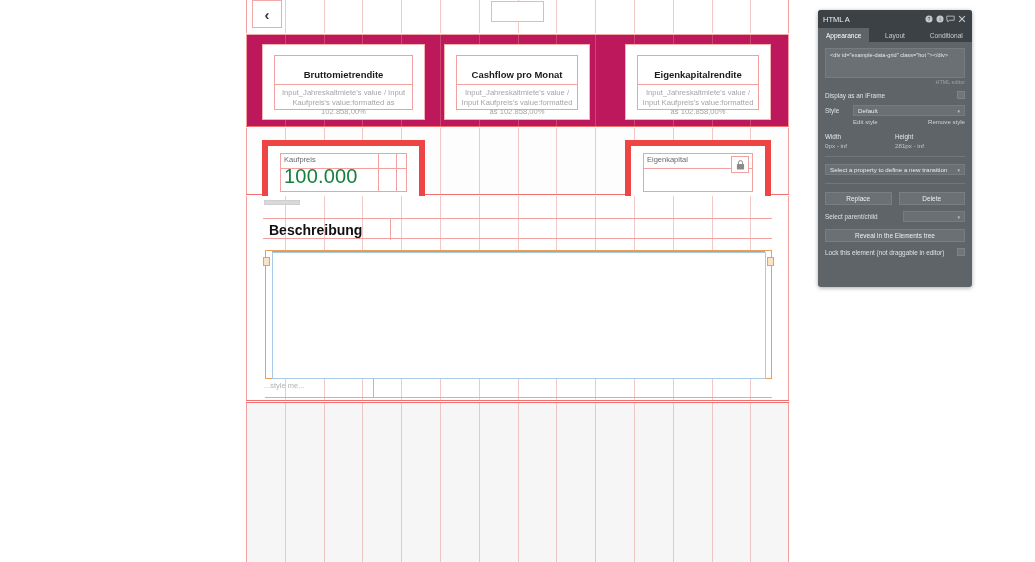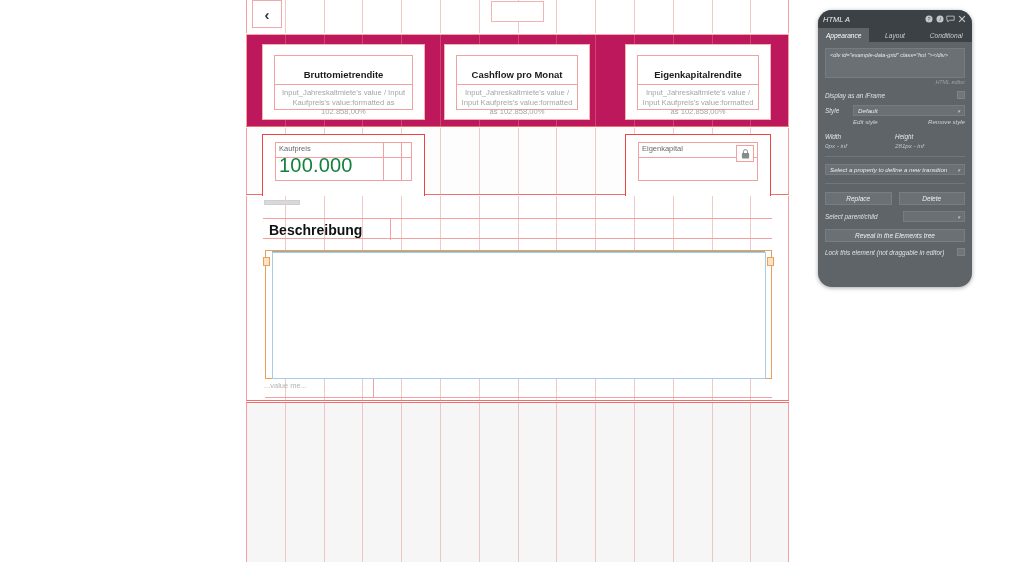--- a/index.html
+++ b/index.html
@@ -70,21 +70,21 @@
     padding: 3px 4px 0 4px; text-align: center;
     font-size: 7.6px; line-height: 9.6px; color: #a5a5a5;
   }
 
   
   #sec-inputs {
     position: absolute; left: 0; top: 128px; width: 543px; height: 67px;
     background: #fdfdfd;
     border-bottom: 1px solid #f0706f;
   }
-  .field-outer { position: absolute; top: 6px; height: 66px; border: 1px solid #ef4444; background: #fff; }
+  .field-outer { position: absolute; top: 12px; height: 66px; border: 6px solid #ef4444; background: #fff; }
   .field-inner {
     position: absolute; left: 12px; top: 7px; right: 12px; height: 39px;
     border: 1px solid #f3a0a0; background: #fff;
   }
   .field-label {
     position: absolute; left: 3px; top: 1px;
     font-size: 7.5px; color: #6a6a6a;
   }
   .field-value {
     position: absolute; left: 3px; top: 11px;
@@ -160,26 +160,25 @@
     background-image: repeating-linear-gradient(to right,
         rgba(0,0,0,0.045) 0px, rgba(0,0,0,0.045) 1px, transparent 1px, transparent 38.8px);
   }
   .canvas-edge-l { position: absolute; left: 0; top: 0; bottom: 0; width: 1px; background: #f3a0a0; }
   .canvas-edge-r { position: absolute; right: 0; top: 0; bottom: 0; width: 1px; background: #f3a0a0; }
 
   
   #panel {
     position: absolute; left: 818px; top: 10px; width: 154px; height: 277px;
     background: #5e6468;
-    border-radius: 14px;
+    border-radius: 3px;
     color: #dcdfe1;
     font-size: 6.6px;
     box-shadow: 0 1px 4px rgba(0,0,0,0.35);
     overflow: hidden;
-    font-style: italic;
   }
   #panel-titlebar {
     height: 18px; background: #3c4146;
     display: flex; align-items: center; padding: 0 5px;
   }
   #panel-title { font-size: 7.5px; color: #eceff1; font-weight: normal; flex: 1; }
   .title-icon {
     width: 11px; height: 12px; display: flex; align-items: center; justify-content: center;
     color: #c4c9cc; font-size: 8px; cursor: pointer;
   }
@@ -319,21 +318,21 @@
     <div id="sel-bot-line"></div>
 
     <div id="sel-outer">
       <div id="sel-inner"></div>
     </div>
     <div class="sel-handle" style="left:17px;"></div>
     <div class="sel-handle" style="left:521px;"></div>
 
     <div id="editme-row"></div>
     <div id="editme-row2"></div>
-    <div id="editme">...value me...</div>
+    <div id="editme">...style me...</div>
   </div>
 
   <div id="sec-bottom">
     <div class="colgrid"></div>
     <div class="pinkgrid"></div>
     <div class="canvas-edge-l"></div>
     <div class="canvas-edge-r"></div>
   </div>
 </div>
 

